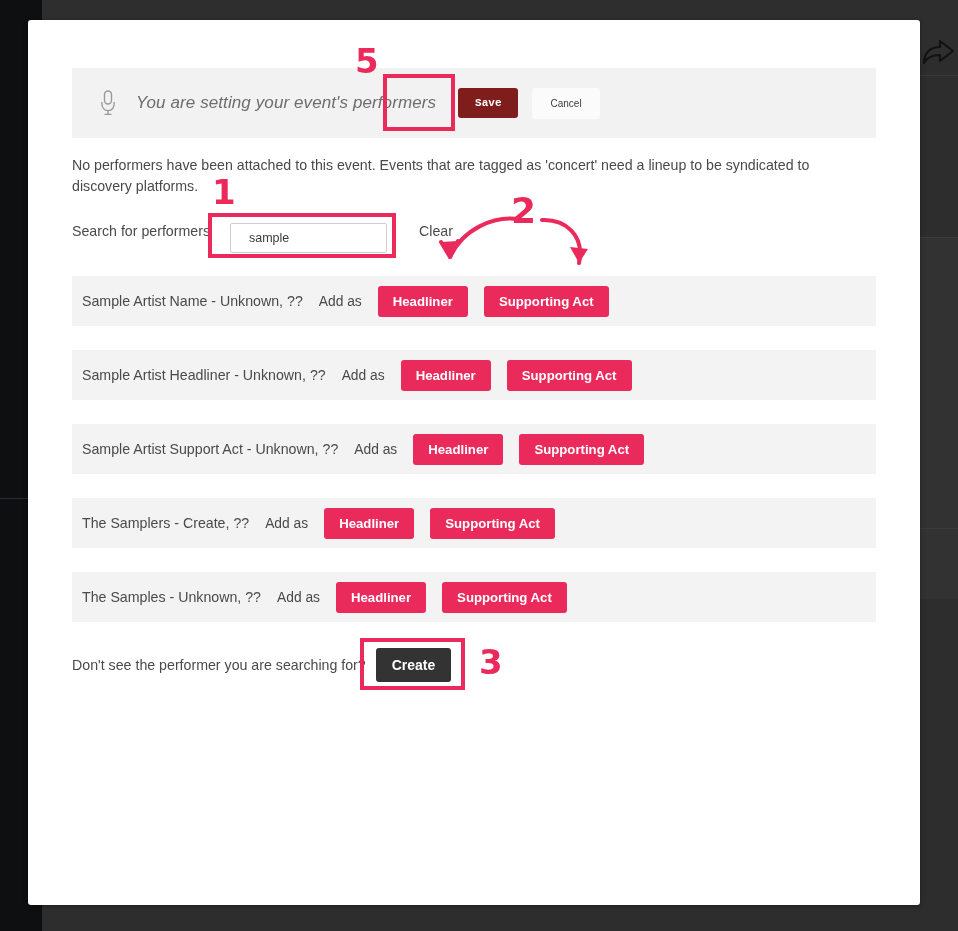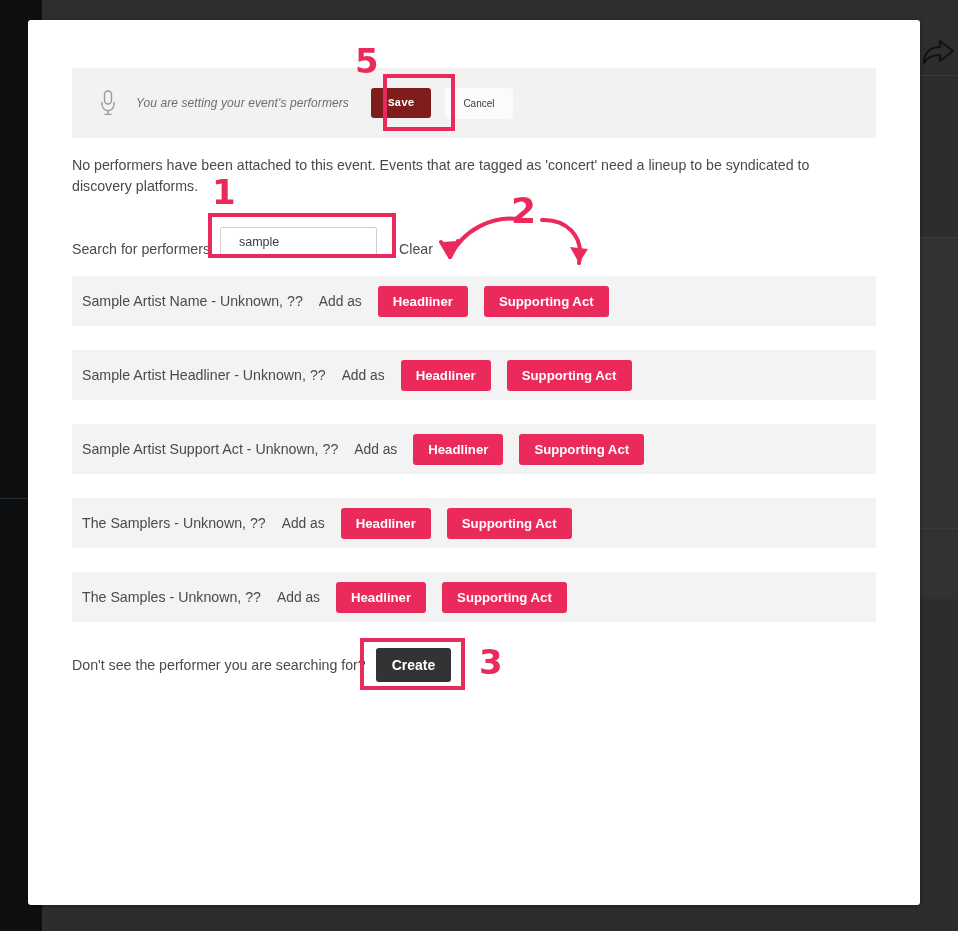--- a/index.html
+++ b/index.html
@@ -113,21 +113,21 @@
     width: 16px;
     height: 26px;
     margin-left: 12px;
     margin-right: 20px;
     flex: 0 0 auto;
     color: #9a9a9a;
   }
   .mic-icon svg { display: block; }
   .header-msg {
     font-style: italic;
-    font-size: 12px;
+    font-size: 17px;
     color: #6d6d6d;
     letter-spacing: 0.1px;
     white-space: nowrap;
   }
   .btn-save {
     margin-left: 22px;
     background: #7f1d1d;
     color: #ffffff;
     border: none;
     border-radius: 3px;
@@ -154,23 +154,24 @@
     margin-top: 17px;
     font-size: 14.2px;
     line-height: 21px;
     color: #4a4a4a;
     width: 770px;
   }
 
   
   .search-row {
     display: flex;
-    align-items: flex-end;
+    align-items: flex-start;
     margin-top: 26px;
     height: 34px;
+    gap: 10px;
   }
   .search-label {
     font-size: 14.2px;
     color: #4a4a4a;
     white-space: nowrap;
   }
   .search-input {
     margin-left: 10px;
     width: 157px;
     height: 30px;
@@ -335,21 +336,21 @@
         </div>
 
         <div class="result-row">
           <span class="result-name">Sample Artist Support Act - Unknown, ??</span>
           <span class="add-as">Add as</span>
           <button class="btn-role">Headliner</button>
           <button class="btn-role">Supporting Act</button>
         </div>
 
         <div class="result-row">
-          <span class="result-name">The Samplers - Unknown, ??</span>
+          <span class="result-name">The Samplers - Create, ??</span>
           <span class="add-as">Add as</span>
           <button class="btn-role">Headliner</button>
           <button class="btn-role">Supporting Act</button>
         </div>
 
         <div class="result-row">
           <span class="result-name">The Samples - Unknown, ??</span>
           <span class="add-as">Add as</span>
           <button class="btn-role">Headliner</button>
           <button class="btn-role">Supporting Act</button>

